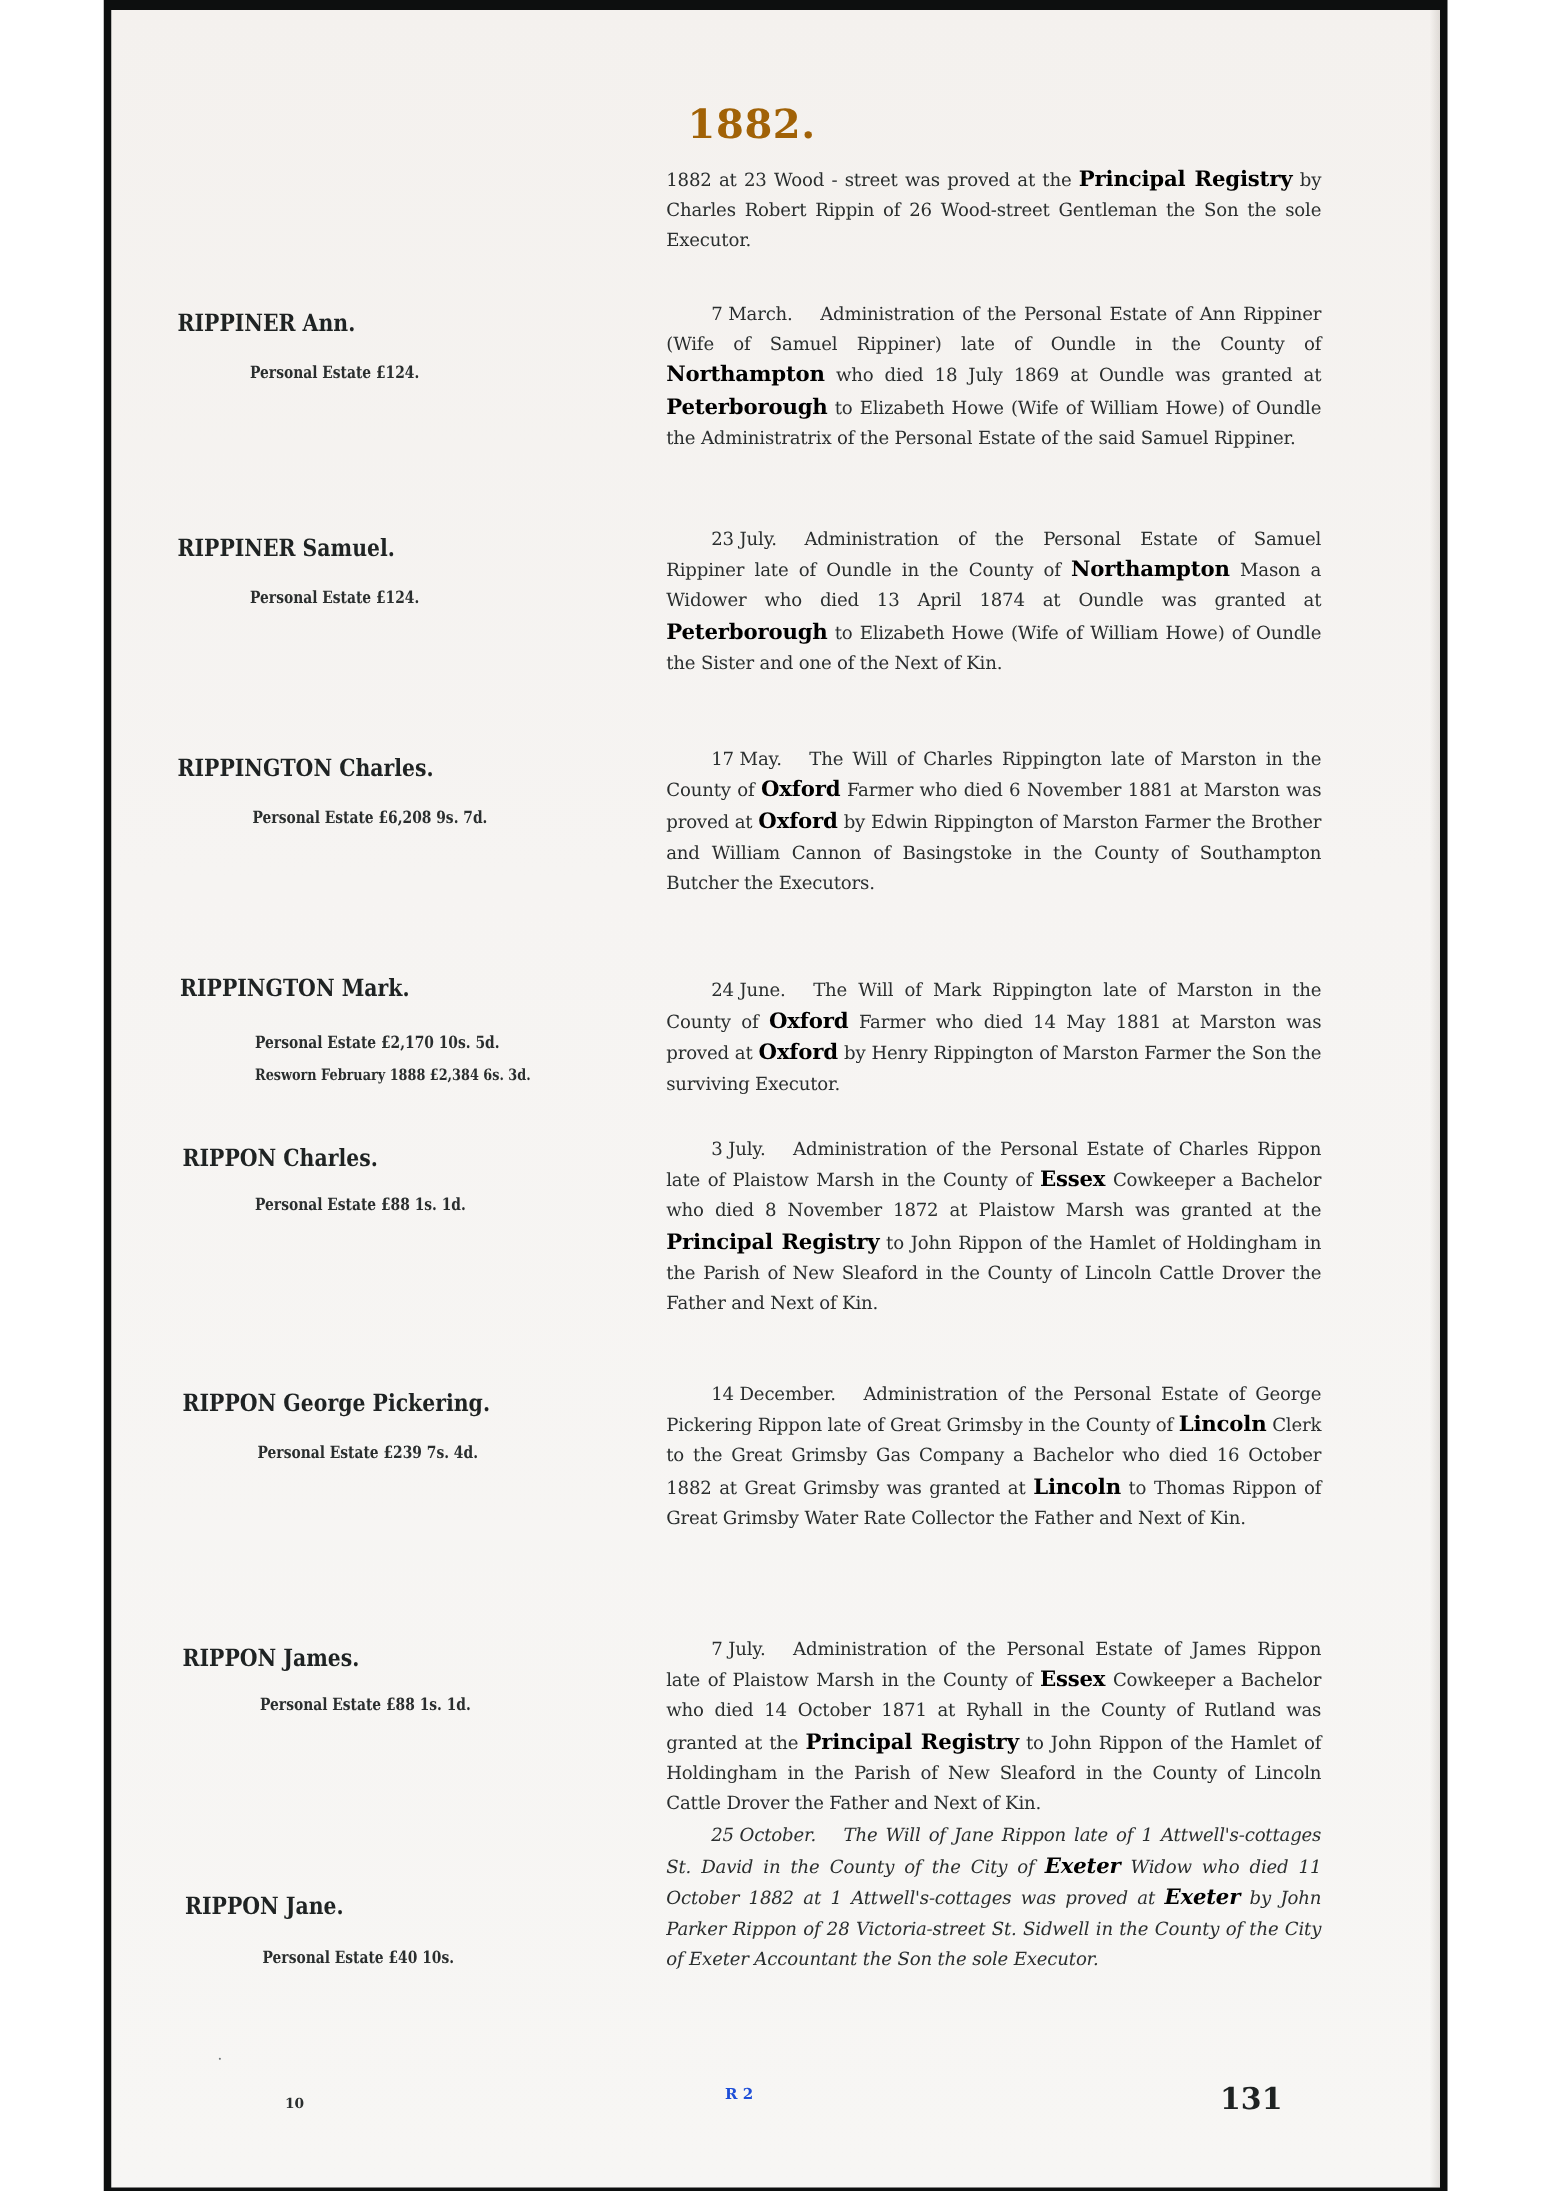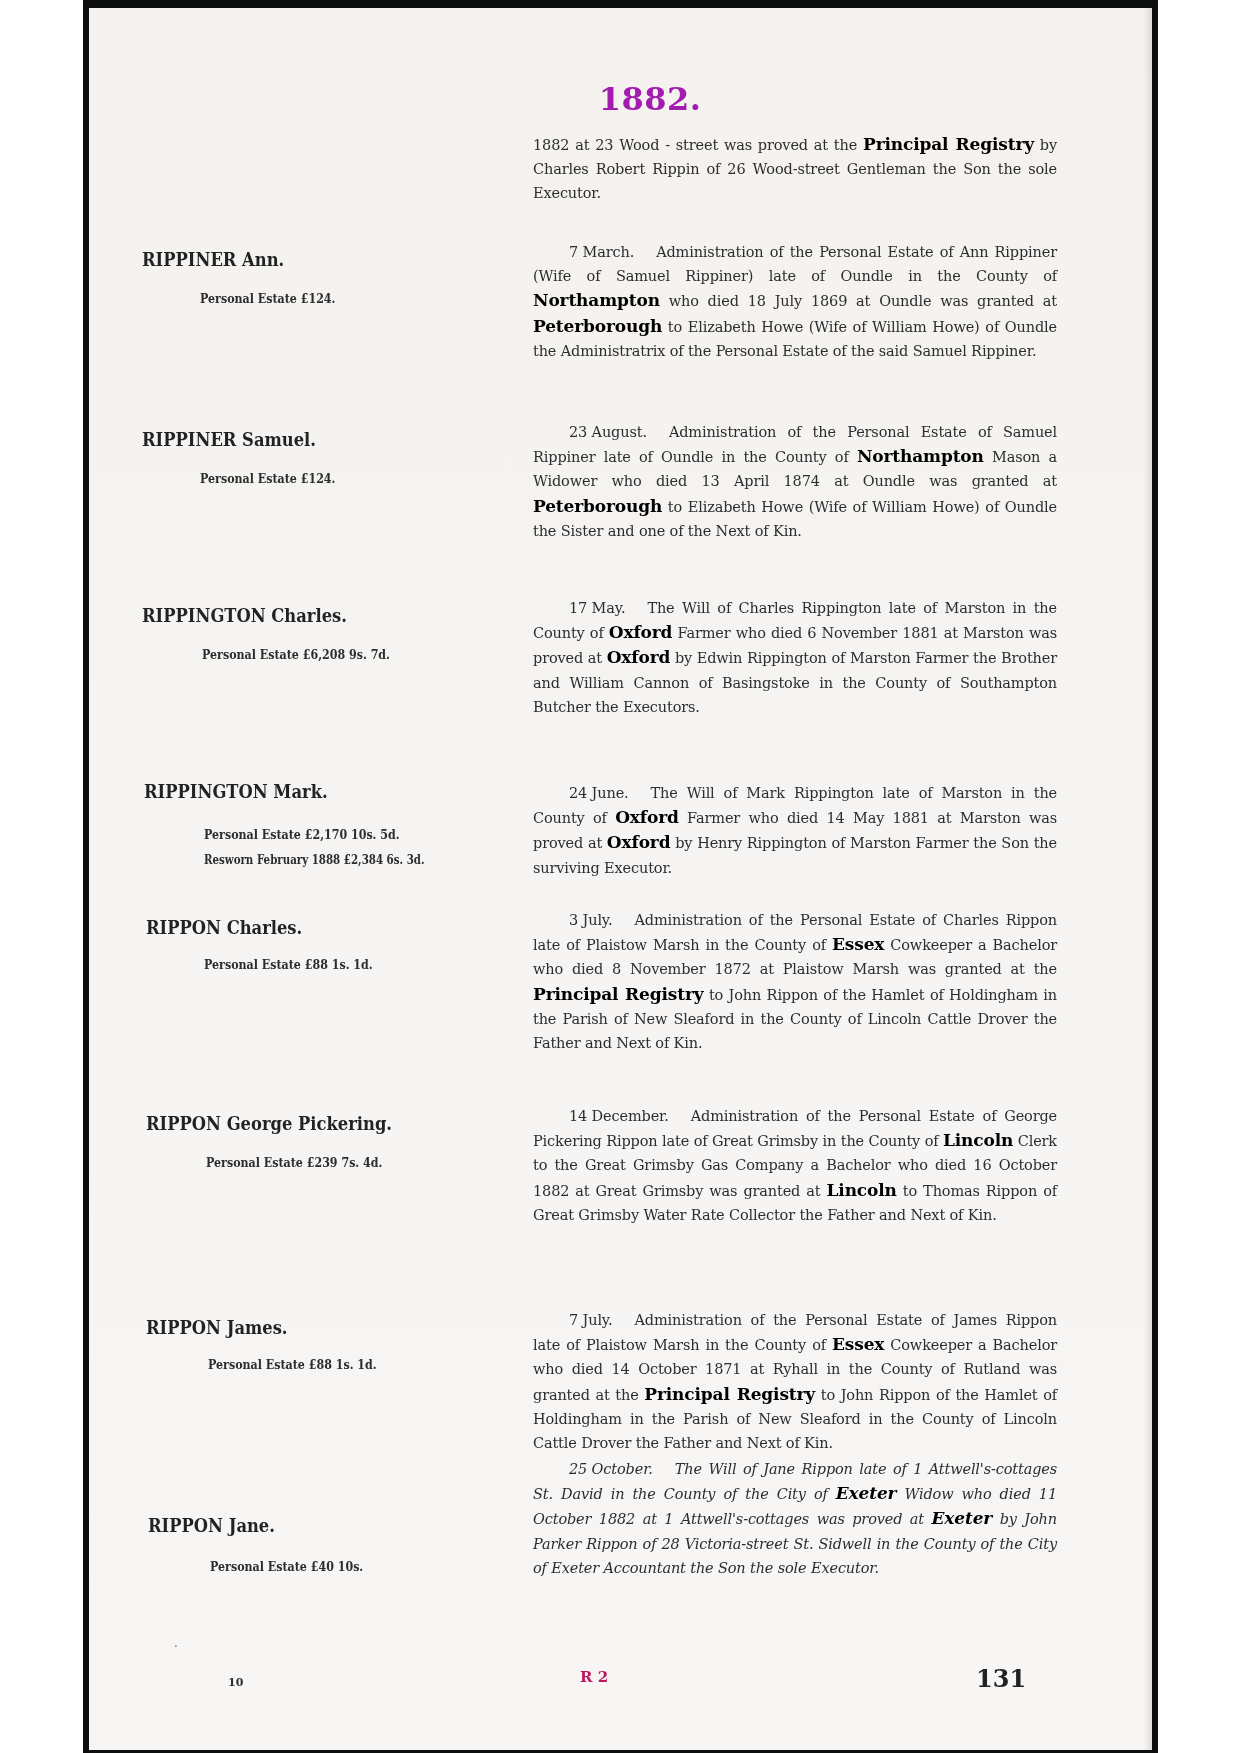--- a/index.html
+++ b/index.html
@@ -17,21 +17,21 @@
     position: absolute; left: 89px; top: 8px; width: 1063px; height: 1742px;
     background: linear-gradient(180deg, #f4f1ee 0%, #f6f4f2 40%, #f7f6f4 100%);
   }
   .paper-right-edge {
     position: absolute; left: 1144px; top: 8px; width: 8px; height: 1742px;
     background: linear-gradient(90deg, rgba(0,0,0,0) 0%, rgba(120,110,100,0.18) 100%);
   }
   .year-heading {
     position: absolute; left: 550px; top: 80px; width: 200px;
     font-family: "DejaVu Serif", serif; font-weight: bold;
-    font-size: 32px; letter-spacing: 0.5px; color: #a21caf; text-align: center;
+    font-size: 32px; letter-spacing: 0.5px; color: #a16207;
   }
   .entry-name {
     position: absolute; font-family: "DejaVu Serif", serif; font-weight: bold;
     font-size: 19px; color: #1f2323; white-space: nowrap;
     transform-origin: left top; transform: scaleX(0.86);
   }
   .entry-estate {
     position: absolute; font-family: "DejaVu Serif", serif; font-weight: bold;
     font-size: 13.5px; color: #2a2e2e; white-space: nowrap;
     transform-origin: left top; transform: scaleX(0.82);
@@ -43,21 +43,21 @@
     letter-spacing: -0.15px;
   }
   .entry-text .date { display: inline-block; margin-left: 36px; margin-right: 22px; }
   .entry-text .place { font-weight: bold; font-size: 17px; color: #000000; }
   .footer-left {
     position: absolute; left: 212px; top: 1676px;
     font-weight: bold; font-size: 11px; color: #2a2e2e; margin-left: 16px;
   }
   .footer-sig {
     position: absolute; left: 580px; top: 1668px;
-    font-weight: bold; font-size: 15px; color: #be185d;
+    font-weight: bold; font-size: 12px; color: #1d4ed8;
   }
   .footer-page {
     position: absolute; left: 976px; top: 1664px;
     font-weight: bold; font-size: 24px; color: #1e2222;
   }
   .stray-mark {
     position: absolute; left: 174px; top: 1640px;
     font-size: 12px; color: #6d7577;
   }
 </style>
@@ -76,21 +76,21 @@
 
 <div class="entry-name" style="left:142px; top:248px;">RIPPINER Ann.</div>
 <div class="entry-estate" style="left:200px; top:290px;">Personal Estate £124.</div>
 <div class="entry-text" style="top:240px;">
   <span class="date">7 March.</span><span>Administration of the Personal Estate of Ann Rippiner (Wife of Samuel Rippiner) late of Oundle in the County of </span><span class="place">Northampton</span><span> who died 18 July 1869 at Oundle was granted at </span><span class="place">Peterborough</span><span> to Elizabeth Howe (Wife of William Howe) of Oundle the Administratrix of the Personal Estate of the said Samuel Rippiner.</span>
 </div>
 
 <div class="entry-name" style="left:142px; top:428px;">RIPPINER Samuel.</div>
 <div class="entry-estate" style="left:200px; top:470px;">Personal Estate £124.</div>
 <div class="entry-text" style="top:420px;">
-  <span class="date">23 August.</span><span>Administration of the Personal Estate of Samuel Rippiner late of Oundle in the County of </span><span class="place">Northampton</span><span> Mason a Widower who died 13 April 1874 at Oundle was granted at </span><span class="place">Peterborough</span><span> to Elizabeth Howe (Wife of William Howe) of Oundle the Sister and one of the Next of Kin.</span>
+  <span class="date">23 July.</span><span>Administration of the Personal Estate of Samuel Rippiner late of Oundle in the County of </span><span class="place">Northampton</span><span> Mason a Widower who died 13 April 1874 at Oundle was granted at </span><span class="place">Peterborough</span><span> to Elizabeth Howe (Wife of William Howe) of Oundle the Sister and one of the Next of Kin.</span>
 </div>
 
 <div class="entry-name" style="left:142px; top:604px;">RIPPINGTON Charles.</div>
 <div class="entry-estate" style="left:202px; top:646px;">Personal Estate £6,208 9s. 7d.</div>
 <div class="entry-text" style="top:596px;">
   <span class="date">17 May.</span><span>The Will of Charles Rippington late of Marston in the County of </span><span class="place">Oxford</span><span> Farmer who died 6 November 1881 at Marston was proved at </span><span class="place">Oxford</span><span> by Edwin Rippington of Marston Farmer the Brother and William Cannon of Basingstoke in the County of Southampton Butcher the Executors.</span>
 </div>
 
 <div class="entry-name" style="left:144px; top:780px;">RIPPINGTON Mark.</div>
 <div class="entry-estate" style="left:204px; top:826px;">Personal Estate £2,170 10s. 5d.</div>

